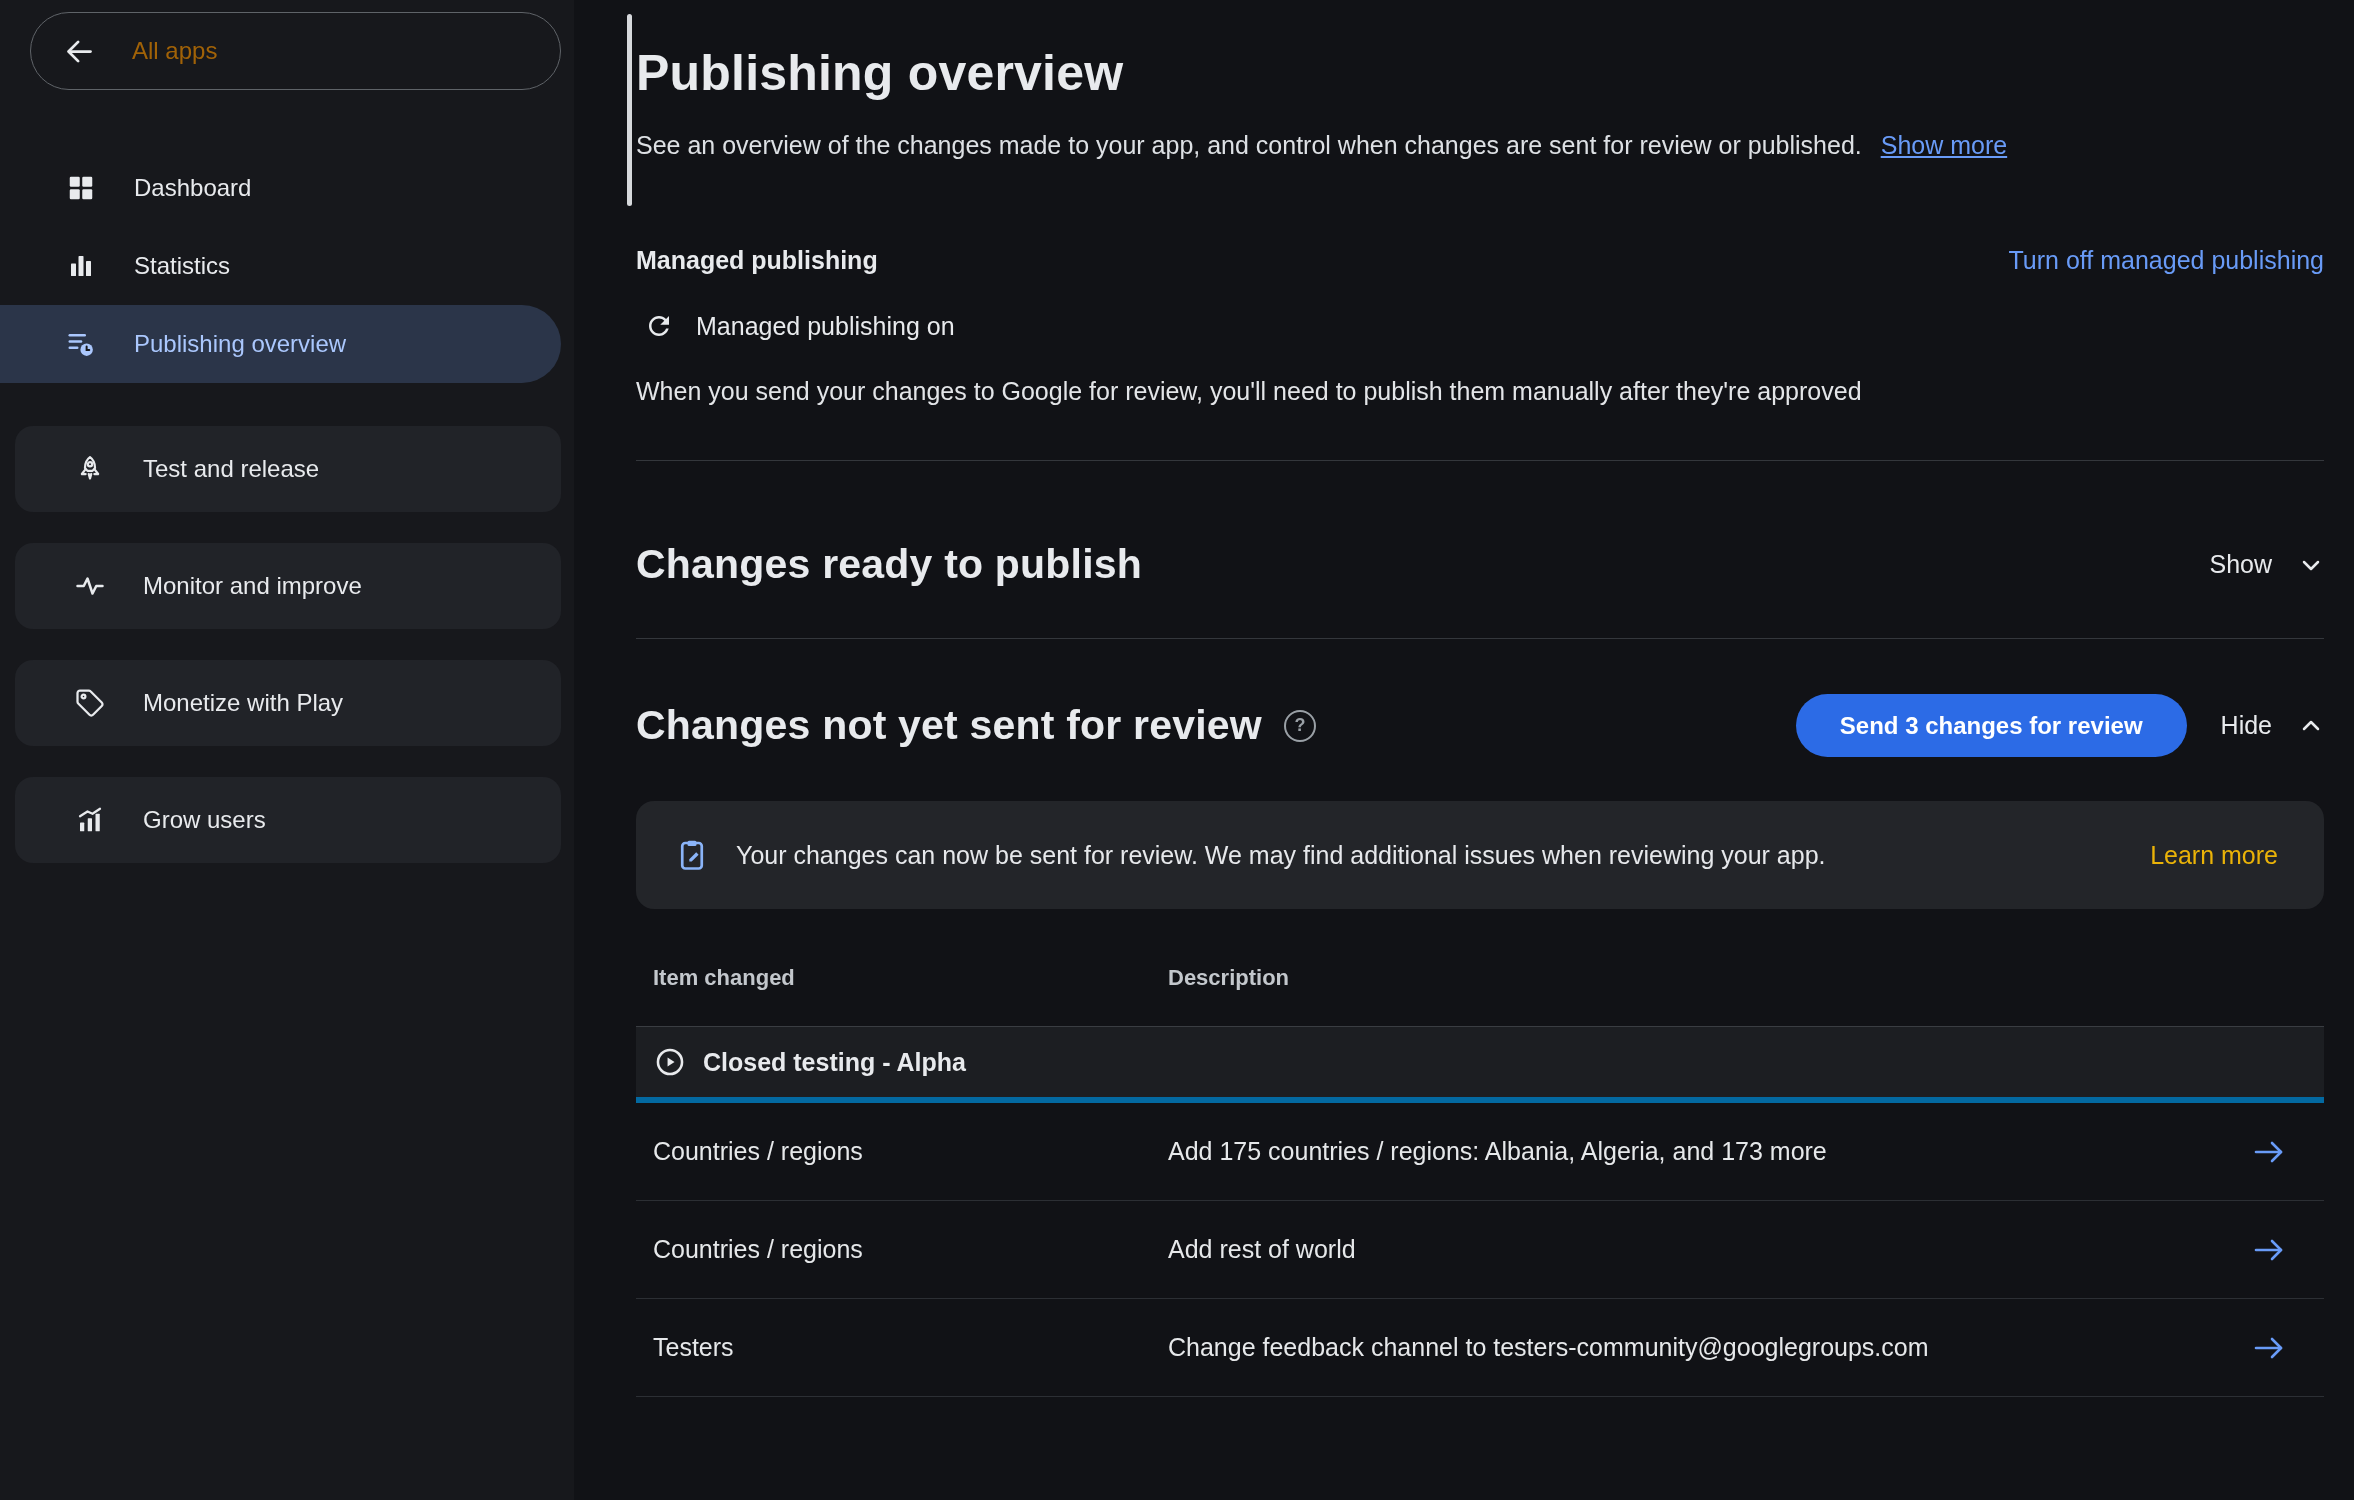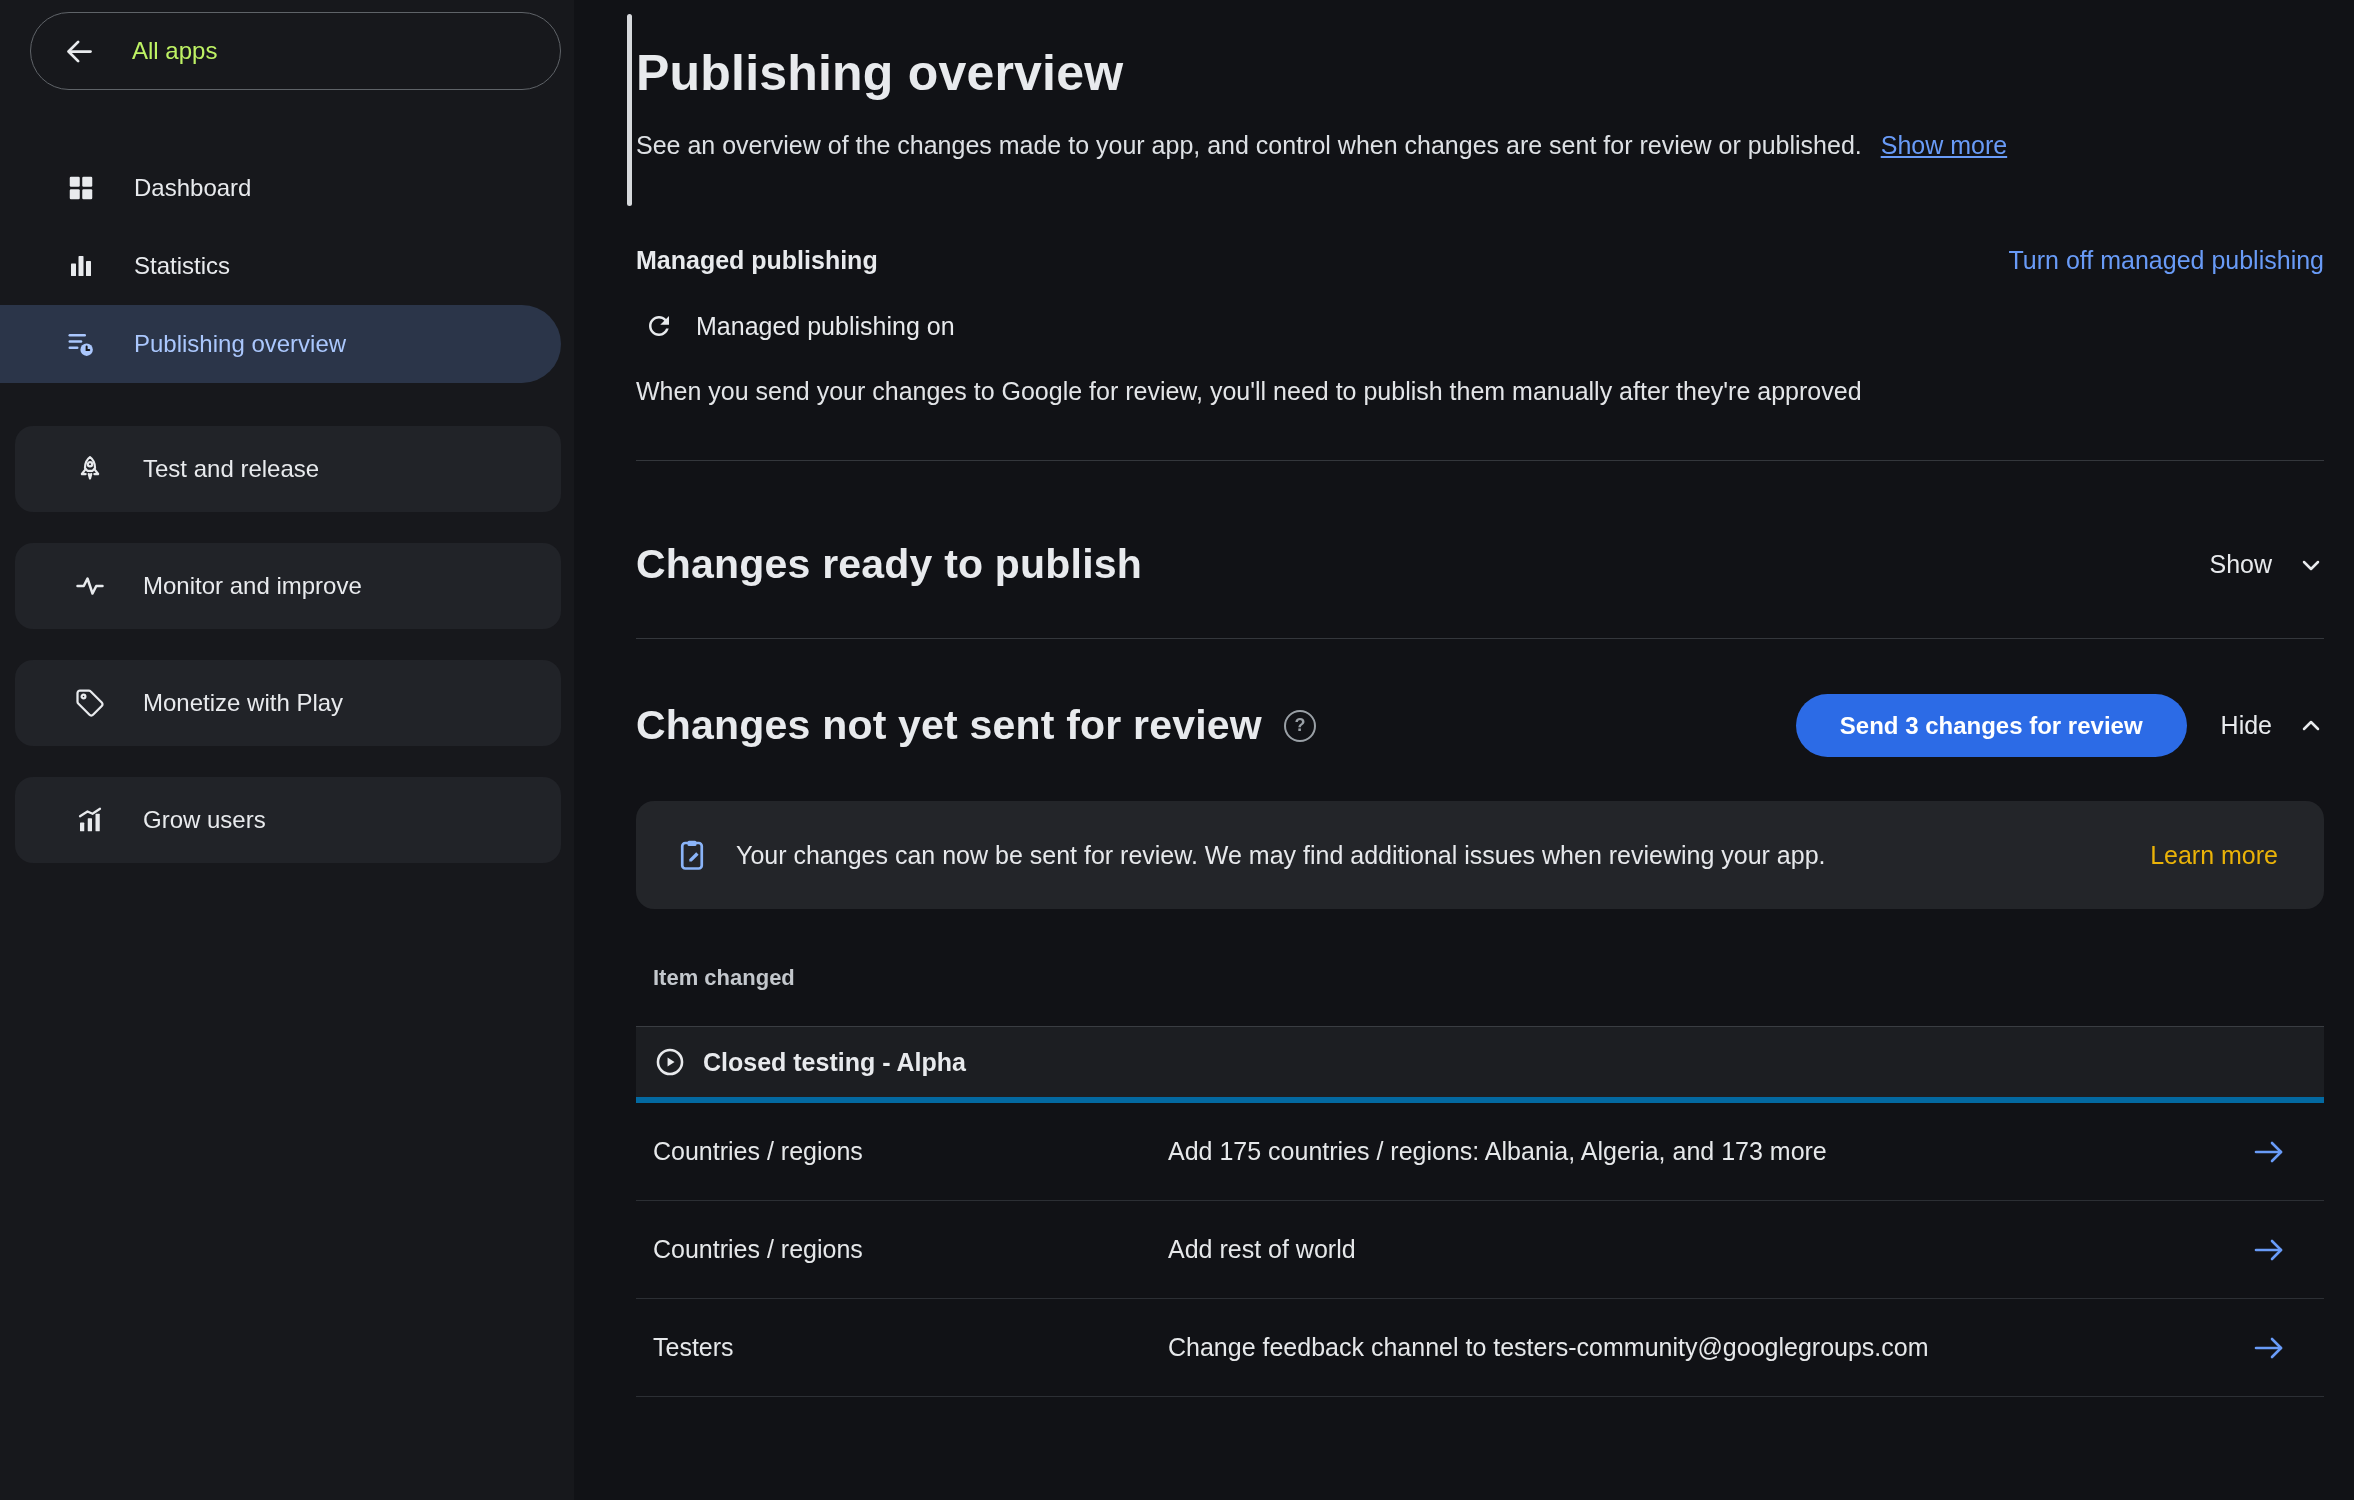--- a/index.html
+++ b/index.html
@@ -8,21 +8,21 @@
     background:#111216;color:#e8eaed;
     font-family:"Liberation Sans", sans-serif;
     display:flex;
   }
   
   .sidebar{width:574px;min-width:574px;background:#17181c;padding-top:12px;box-sizing:border-box;}
   .all-apps{
     margin-left:30px;width:531px;height:78px;box-sizing:border-box;
     border:1px solid #5f6368;border-radius:40px;background:transparent;
     display:flex;align-items:center;padding-left:32px;gap:36px;
-    color:#bef264;font-size:24px;font-family:inherit;cursor:pointer;
+    color:#a16207;font-size:24px;font-family:inherit;cursor:pointer;
   }
   .nav{margin-top:59px;}
   .nav-item{
     height:78px;display:flex;align-items:center;padding-left:66px;gap:38px;
     font-size:24px;color:#e8eaed;cursor:pointer;box-sizing:border-box;
   }
   .nav-item.selected{
     width:561px;background:#2b3549;color:#aac7fd;border-radius:0 39px 39px 0;
   }
   .groups{margin-top:43px;padding:0 13px 0 15px;display:flex;flex-direction:column;gap:31px;}
@@ -248,20 +248,21 @@
             <rect x="9" y="2.5" width="6" height="3.5" rx="1" fill="#8ab4f8" stroke="none"></rect>
             <path d="M10.2 14.8 l4.6-4.6 1.6 1.6-4.6 4.6 H10.2 z" fill="#8ab4f8" stroke="none"></path>
           </svg>
       </span>
       <span class="banner-text">Your changes can now be sent for review. We may find additional issues when reviewing your app.</span>
       <span class="learn-more">Learn more</span>
     </div>
 
     <div class="table-header">
       <div>Item changed</div>
+      <div>Description</div>
       <div></div>
     </div>
 
     <div class="group-row">
       <span class="icon">
         <svg width="34" height="34" viewBox="0 0 24 24" fill="none" stroke="#e8eaed" stroke-width="1.8">
             <circle cx="12" cy="12" r="8.5"></circle>
             <path d="M10.3 8.8 L15.2 12 L10.3 15.2 Z" fill="#e8eaed" stroke="none"></path>
           </svg>
       </span>

